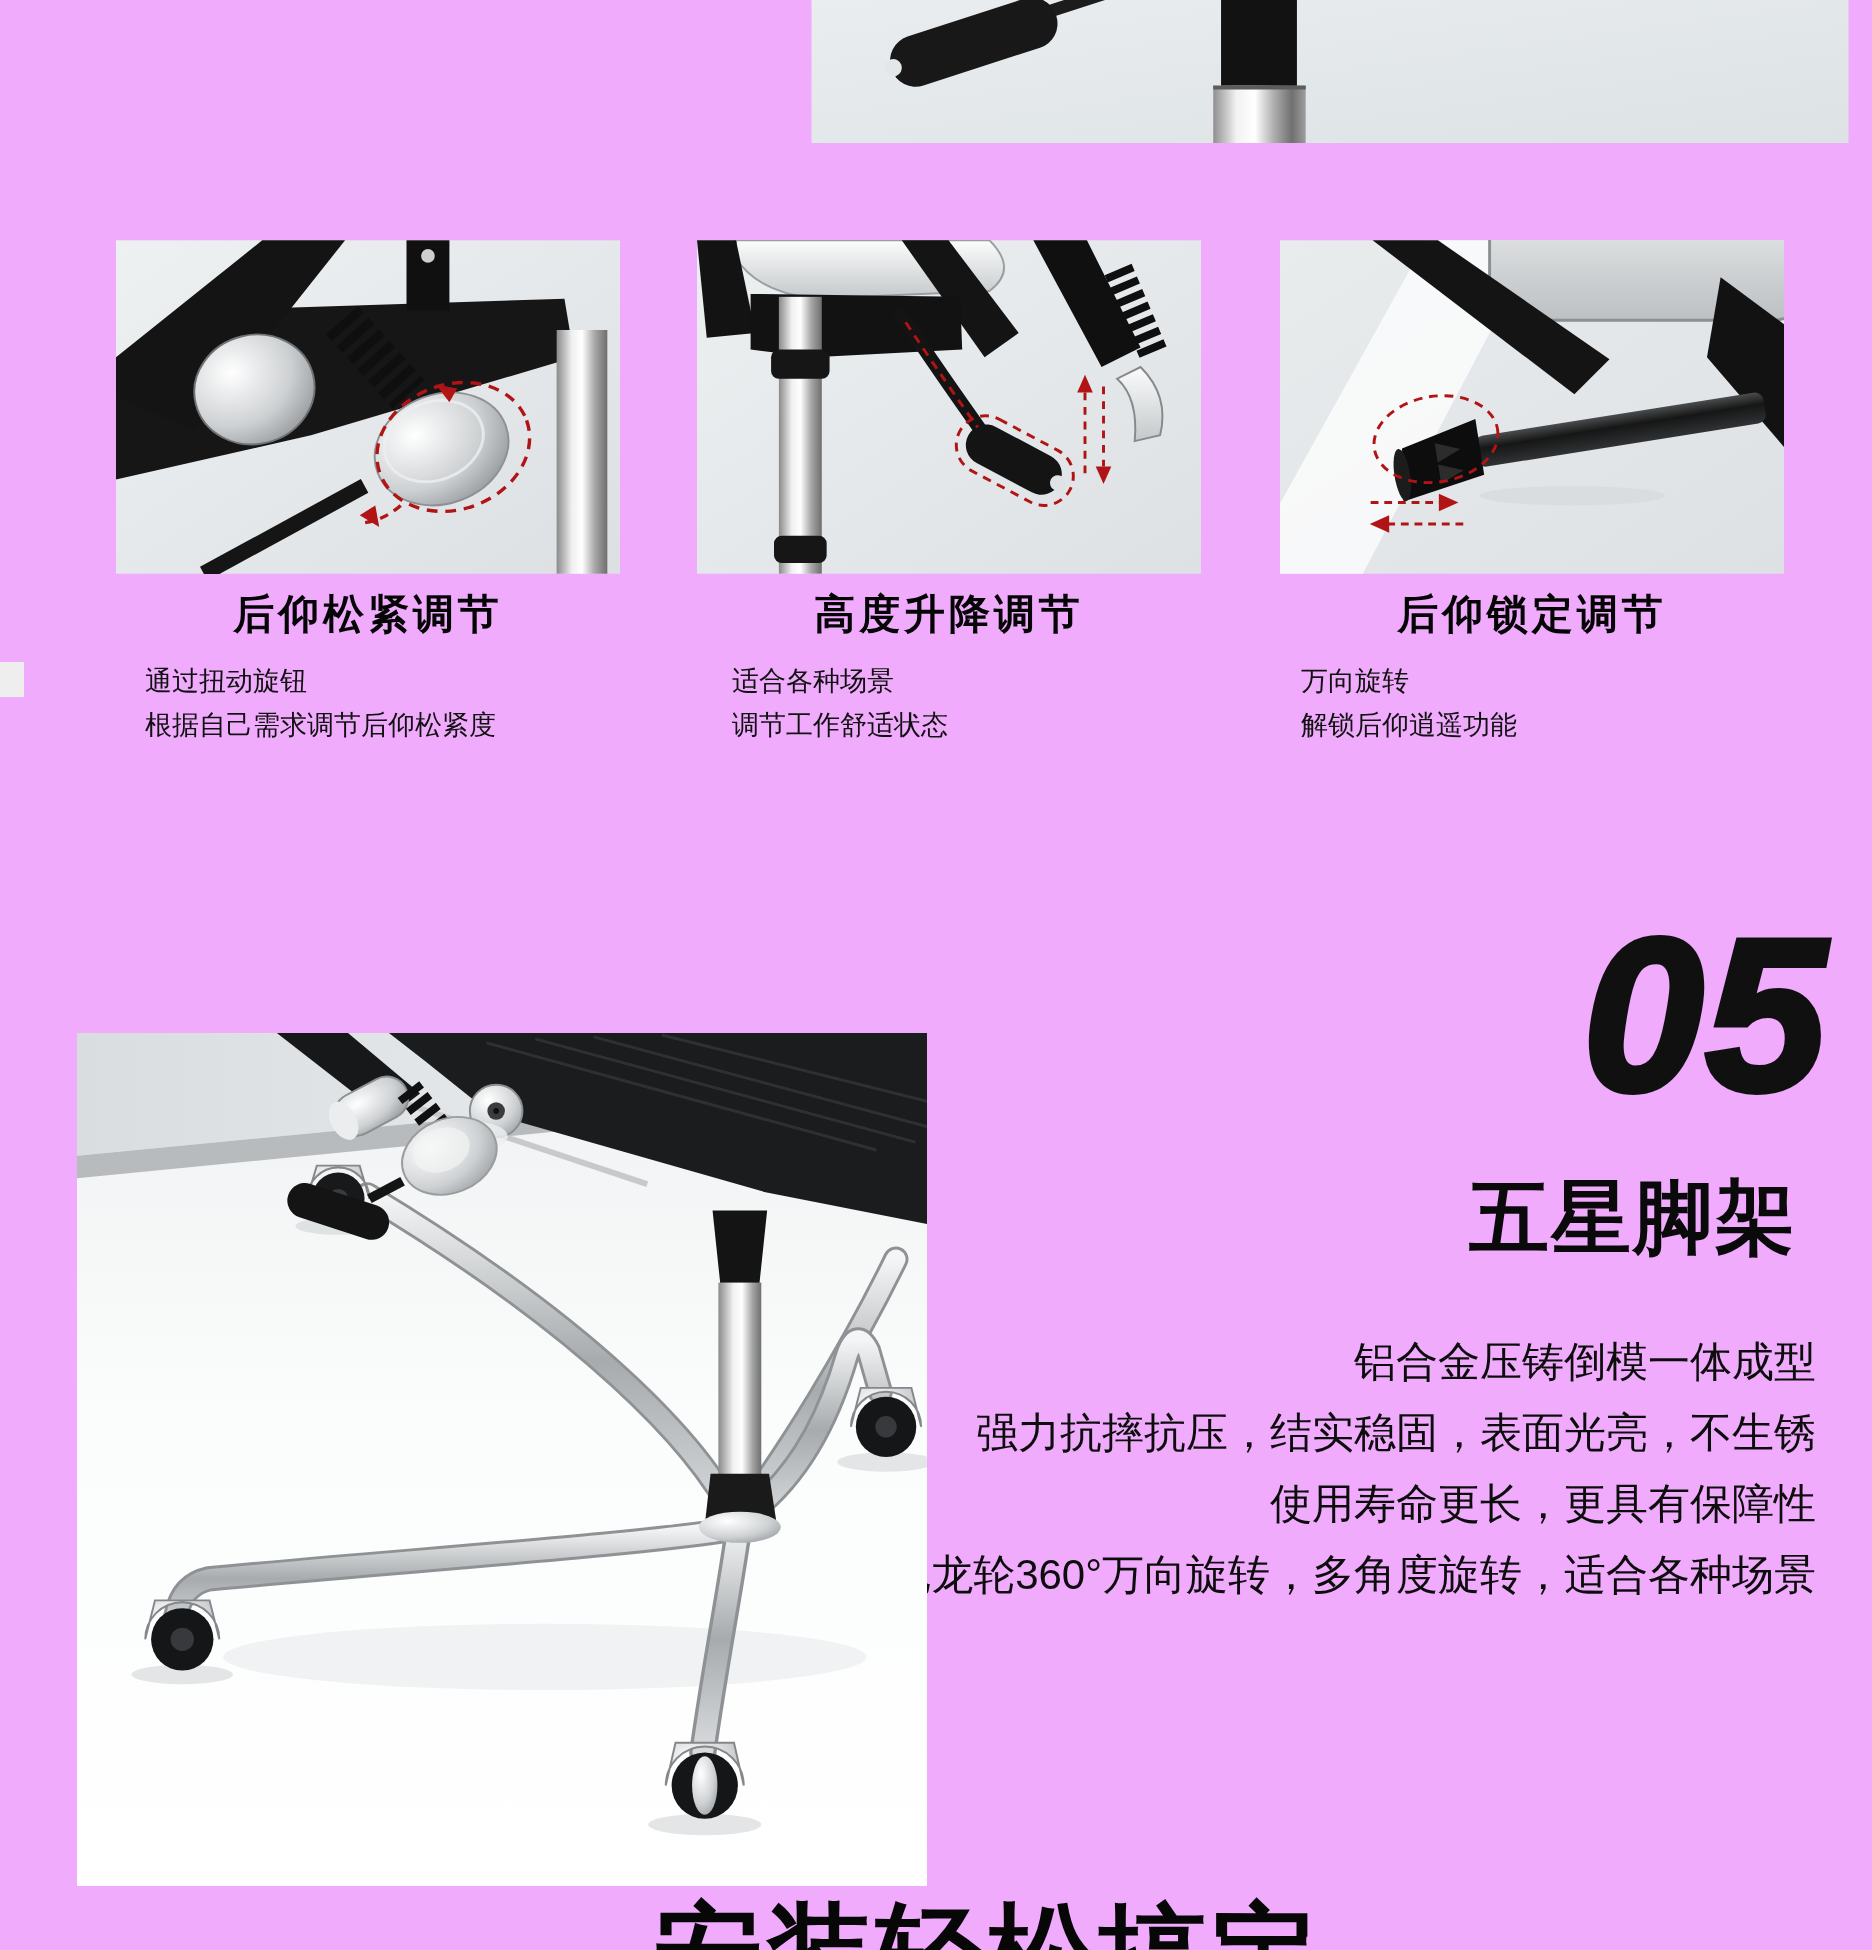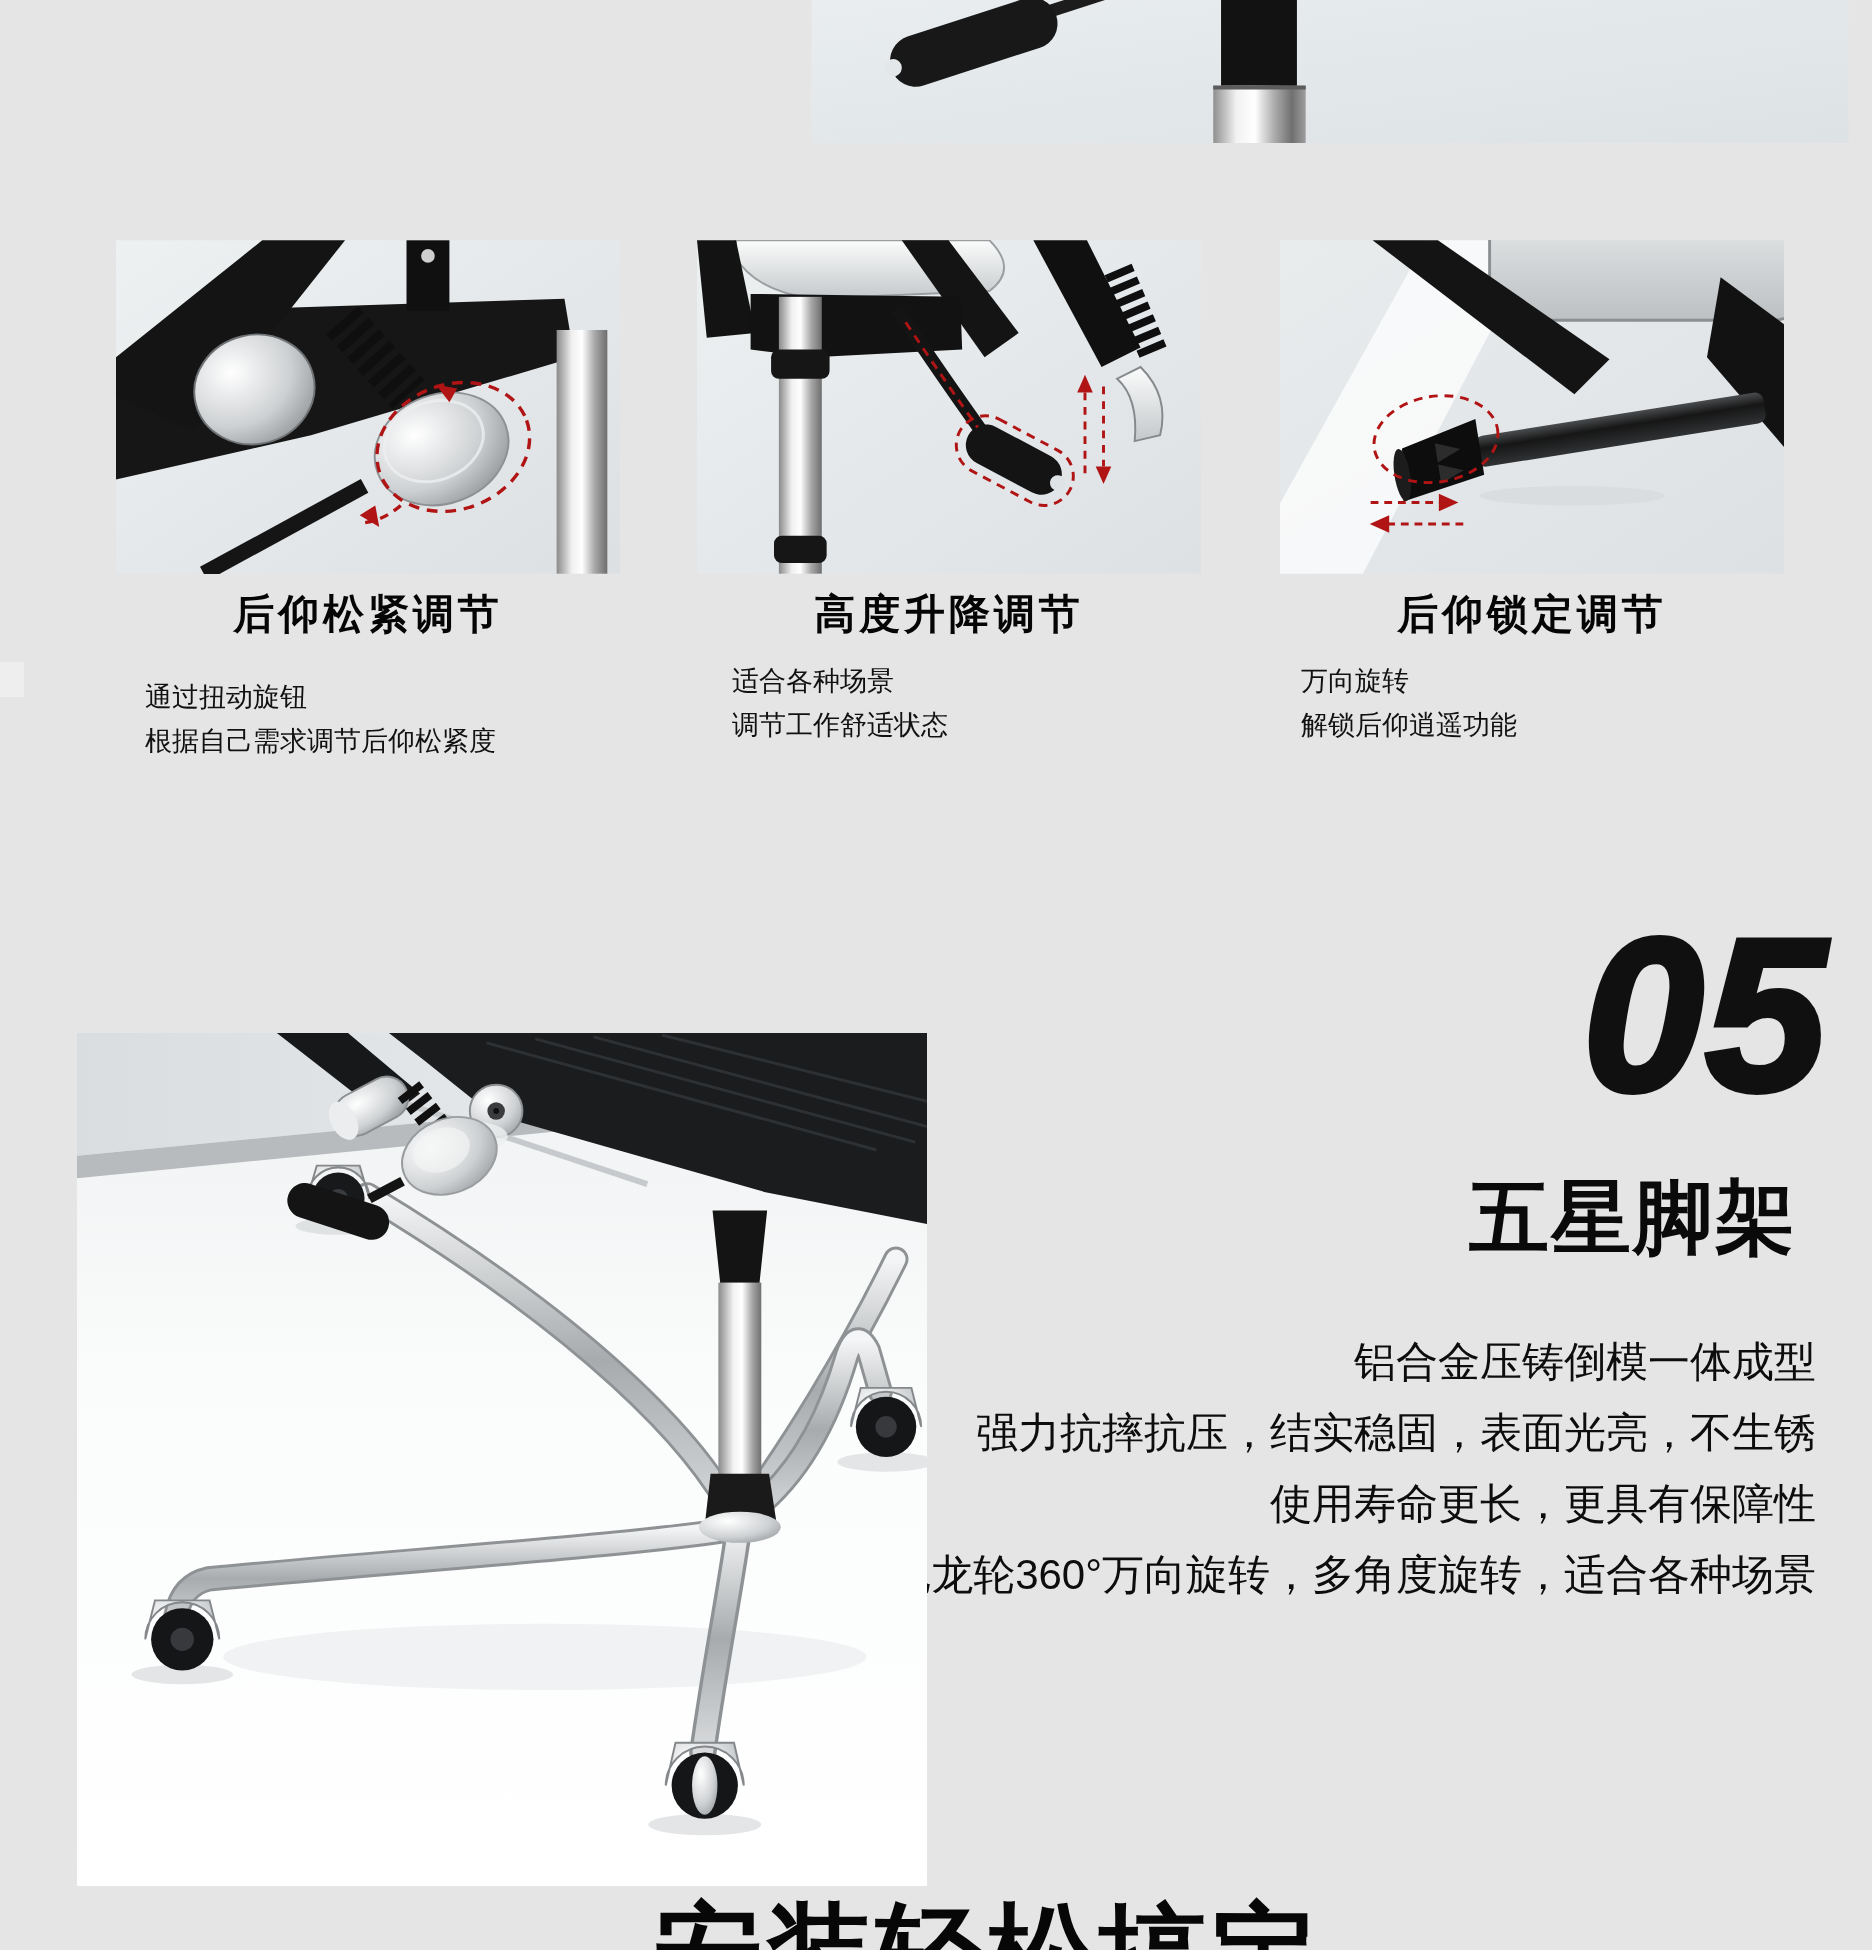--- a/index.html
+++ b/index.html
@@ -1,17 +1,17 @@
 <!DOCTYPE html>
 <html><head>
 <meta charset="utf-8">
 <style>
   html,body{margin:0;padding:0;background:#ffffff;}
   .page{
-    position:relative;width:1872px;height:1950px;background:#e5e5e5;overflow:hidden;
+    position:relative;width:1872px;height:1950px;background:#f0abfc;overflow:hidden;
     font-family:"Liberation Sans","DejaVu Sans",sans-serif;color:#0c0c0c;
   }
   .abs{position:absolute;}
   svg{display:block;}
 
   
   .top-photo{left:810px;top:0;width:1040px;height:143px;}
 
   
   .feature-photo{top:240px;width:504px;height:334px;}
@@ -19,21 +19,21 @@
 
   .feature-title{
     top:591px;width:504px;text-align:center;
     font-size:41px;font-weight:bold;letter-spacing:3.9px;line-height:47px;color:#050505;
   }
   .ft1{left:116px;} .ft2{left:697px;} .ft3{left:1280px;}
 
   .feature-desc{
     top:659px;font-size:27px;line-height:44px;font-weight:500;color:#111111;white-space:nowrap;
   }
-  .fd1{left:145px;margin-top:16px;} .fd2{left:732px;} .fd3{left:1301px;}
+  .fd1{left:145px;} .fd2{left:732px;} .fd3{left:1301px;}
 
   .edge-square{left:0;top:662px;width:24.4px;height:35px;background:#eeeeef;}
 
   .big-number{
     top:907px;right:44px;
     font-size:217px;line-height:1;font-weight:bold;font-style:italic;
     color:#101010;-webkit-text-stroke:5.9px #101010;letter-spacing:2px;
   }
   .section-title{
     top:1174px;right:75px;

